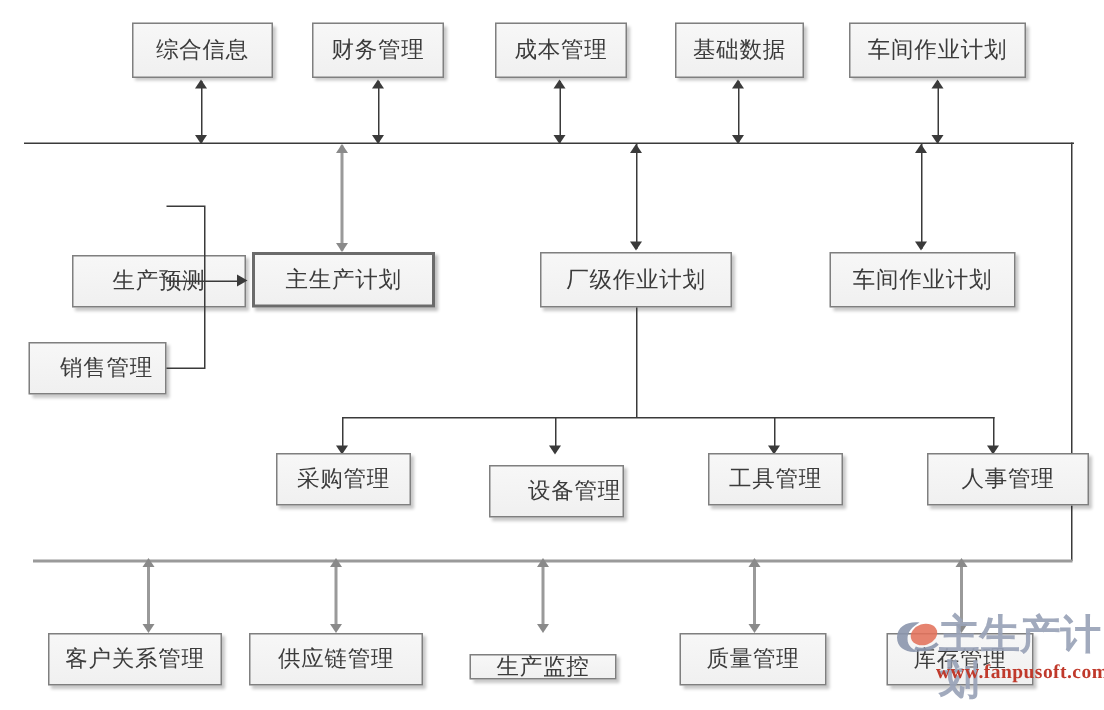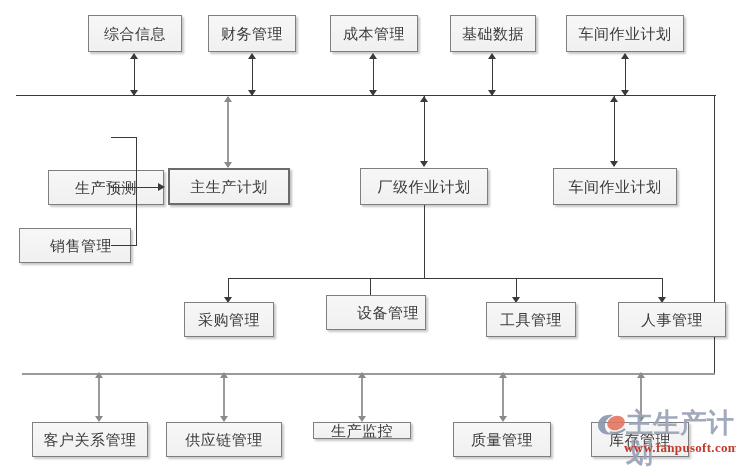--- a/index.html
+++ b/index.html
@@ -159,21 +159,21 @@
   <div class="arrow-up" style="left:488px; top:53px;"></div>
   <div class="arrow-down" style="left:488px; top:90px;"></div>
 
   <div class="vline" style="left:625px; top:54px; height:41px;"></div>
   <div class="arrow-up" style="left:621px; top:53px;"></div>
   <div class="arrow-down" style="left:621px; top:90px;"></div>
 
   <div class="node" style="left:19px; top:170px; width:116px; height:35px;margin-left:29px;">
     <span>生产预测</span>
   </div>
-  <div class="node" style="left:19px; top:228px; width:112px; height:35px;padding-left:12px;">
+  <div class="node" style="left:19px; top:228px; width:92px; height:35px;padding-left:12px;">
     <span>销售管理</span>
   </div>
 
   <div class="hline" style="left:111px; top:137px; width:25px;"></div>
   <div class="hline" style="left:111px; top:187px; width:25px;"></div>
   <div class="hline" style="left:111px; top:245px; width:25px;"></div>
   <div class="vline" style="left:136px; top:137px; height:109px;"></div>
   <div class="hline" style="left:136px; top:187px; width:24px;"></div>
   <div class="arrow-down" style="left:158px; top:183px; border-top:none; border-bottom:4px solid transparent; border-top:4px solid transparent; border-left:7px solid #3a3a3a; border-right:none; width:0; height:0;"></div>
 
@@ -210,24 +210,24 @@
 
   <div class="vline" style="left:516px; top:278px; height:23px;"></div>
   <div class="arrow-down" style="left:512px; top:297px;"></div>
 
   <div class="vline" style="left:662px; top:278px; height:23px;"></div>
   <div class="arrow-down" style="left:658px; top:297px;"></div>
 
   <div class="node" style="left:184px; top:302px; width:90px; height:35px;">
     <span>采购管理</span>
   </div>
-  <div class="node" style="left:326px; top:295px; width:100px; height:35px;padding-left:24px;">
+  <div class="node" style="left:326px; top:310px; width:90px; height:35px;padding-left:24px;">
     <span>设备管理</span>
   </div>
-  <div class="node" style="left:472px; top:302px; width:90px; height:35px;margin-left:14px;">
+  <div class="node" style="left:472px; top:302px; width:90px; height:35px;">
     <span>工具管理</span>
   </div>
   <div class="node" style="left:618px; top:302px; width:108px; height:35px;">
     <span>人事管理</span>
   </div>
 
   <div class="vline grey" style="left:98px; top:375px; height:45px;"></div>
   <div class="arrow-up grey" style="left:95px; top:372px;"></div>
   <div class="arrow-down grey" style="left:95px; top:416px;"></div>
 
@@ -246,21 +246,21 @@
   <div class="vline grey" style="left:640px; top:375px; height:45px;"></div>
   <div class="arrow-up grey" style="left:637px; top:372px;"></div>
   <div class="arrow-down grey" style="left:637px; top:416px;"></div>
 
   <div class="node" style="left:32px; top:422px; width:116px; height:35px;">
     <span>客户关系管理</span>
   </div>
   <div class="node" style="left:166px; top:422px; width:116px; height:35px;">
     <span>供应链管理</span>
   </div>
-  <div class="node" style="left:313px; top:422px; width:98px; height:17px;">
+  <div class="node" style="left:313px; top:436px; width:98px; height:17px;">
     <span>生产监控</span>
   </div>
   <div class="node" style="left:453px; top:422px; width:98px; height:35px;">
     <span>质量管理</span>
   </div>
   <div class="node" style="left:591px; top:422px; width:98px; height:35px;align-items:center;">
     <span>库存管理</span>
   </div>
 
   <div id="watermark">

